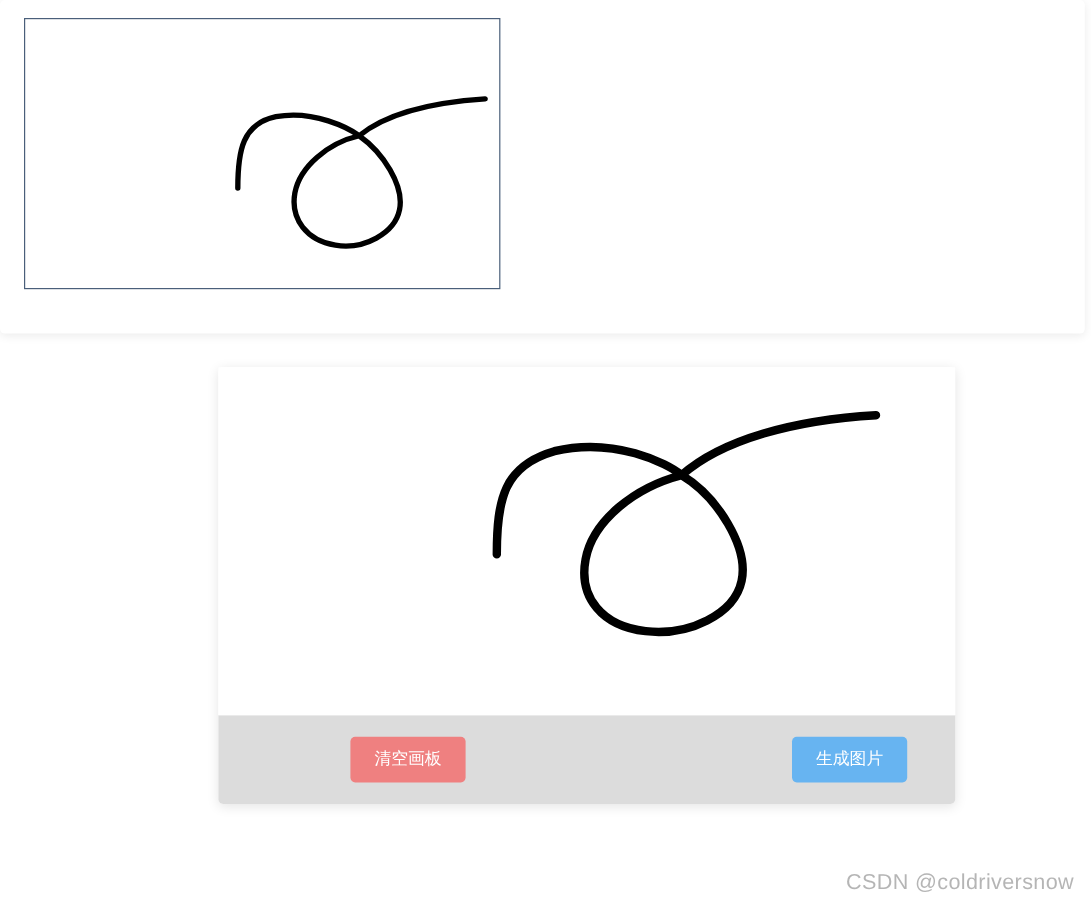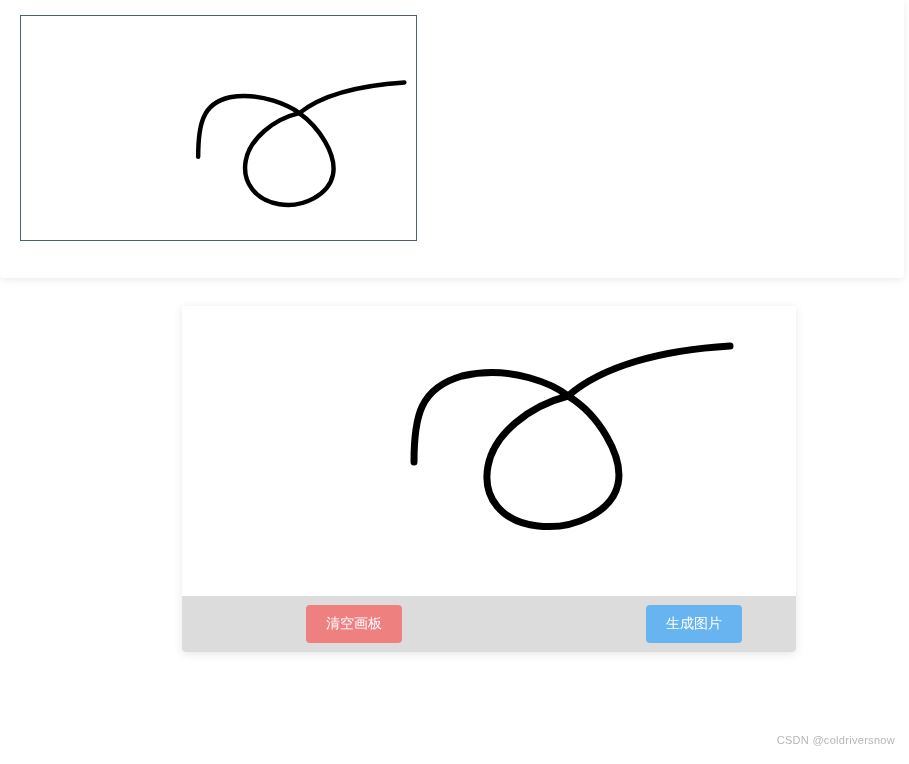--- a/index.html
+++ b/index.html
@@ -50,24 +50,24 @@
     }
     .canvas-area svg {
       position: absolute;
       left: 0;
       top: 0;
       width: 100%;
       height: 100%;
     }
     .button-bar {
       background: #dcdcdc;
-      height: 56px;
+      height: 74px;
       display: flex;
       align-items: center;
-      padding: 0 24px;
+      padding: 0 10px;
       border-bottom-left-radius: 4px;
       border-bottom-right-radius: 4px;
     }
     .btn {
       border: none;
       border-radius: 4px;
       color: #fff;
       font-size: 14px;
       padding: 10px 20px;
       cursor: pointer;
@@ -81,21 +81,21 @@
       background: #67b4f1;
       margin-left: auto;
       margin-right: 30px;
       font-family: Liberation Mono, monospace;
     }
     .watermark {
       position: absolute;
       right: 14px;
       bottom: 18px;
       color: rgba(120,120,120,0.55);
-      font-size: 11px;
+      font-size: 18px;
       letter-spacing: 0.3px;
       pointer-events: none;
     }
   </style>
 </head>
 <body>
 
 <div class="top-panel">
   <div class="preview-box">
     <svg viewBox="0 0 397 226">

